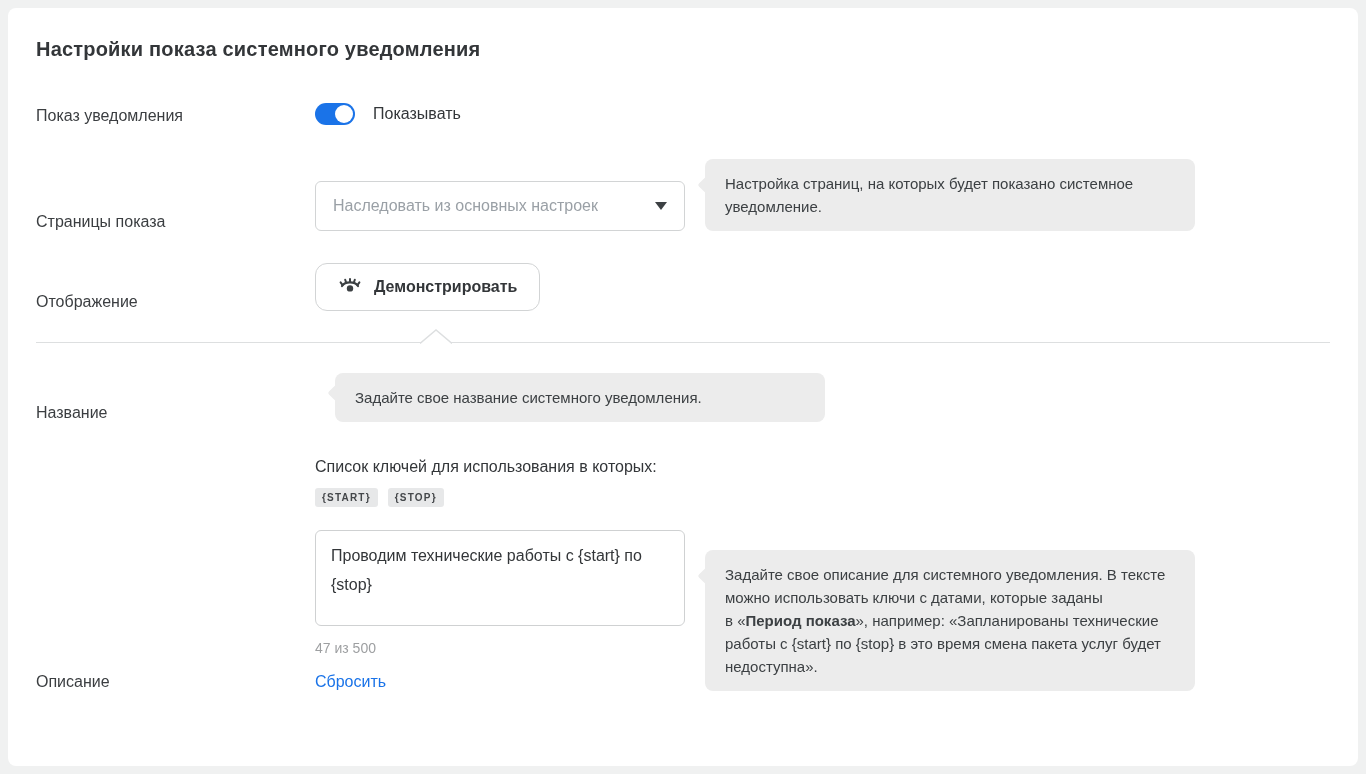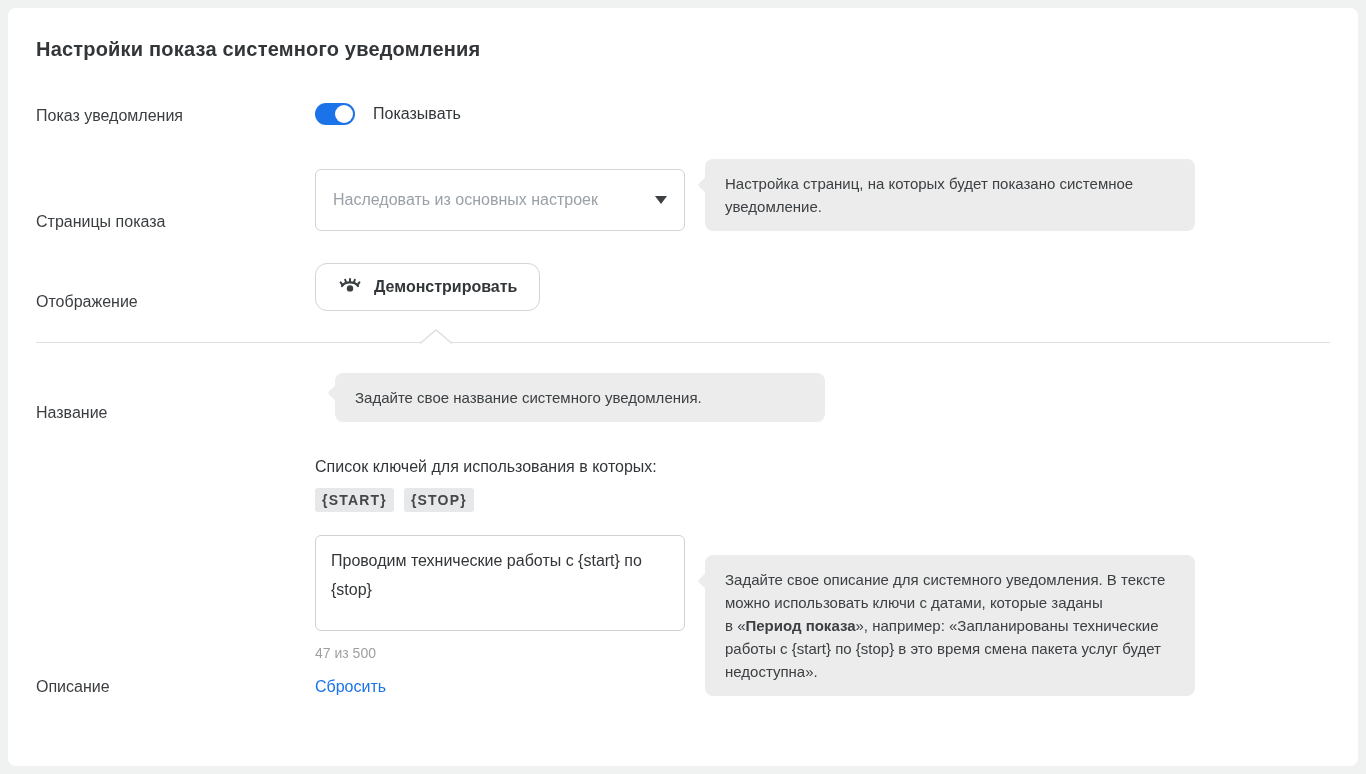--- a/index.html
+++ b/index.html
@@ -53,21 +53,21 @@
     width: 18px; height: 18px;
     border-radius: 50%;
     background: #ffffff;
     top: 2px; right: 2px;
   }
   .toggle-label { margin-left: 18px; font-size: 16px; color: #333639; }
 
   
   .row-select { margin-bottom: 32px; }
   .select {
-    height: 62px;
+    height: 50px;
     border: 1px solid #d2d4d5;
     border-radius: 6px;
     background: #ffffff;
     display: flex;
     align-items: center;
     justify-content: space-between;
     padding: 0 17px;
     cursor: pointer;
   }
   .select .placeholder { font-size: 16px; color: #9aa0a6; }
@@ -152,21 +152,21 @@
     cursor: pointer;
   }
   .help-vcenter { padding: 13px 20px; }
 
   
   .keys-label { font-size: 16px; color: #333639; margin-bottom: 12px; }
   .chips { display: flex; gap: 10px; margin-bottom: 23px; }
   .chip {
     background: #e7e8e9;
     color: #44474a;
-    font-size: 14px;
+    font-size: 10px;
     font-weight: bold;
     letter-spacing: 1.2px;
     padding: 4px 7px;
     border-radius: 3px;
     cursor: pointer;
   }
   .textarea {
     width: 370px;
     height: 96px;
     background: #ffffff;

